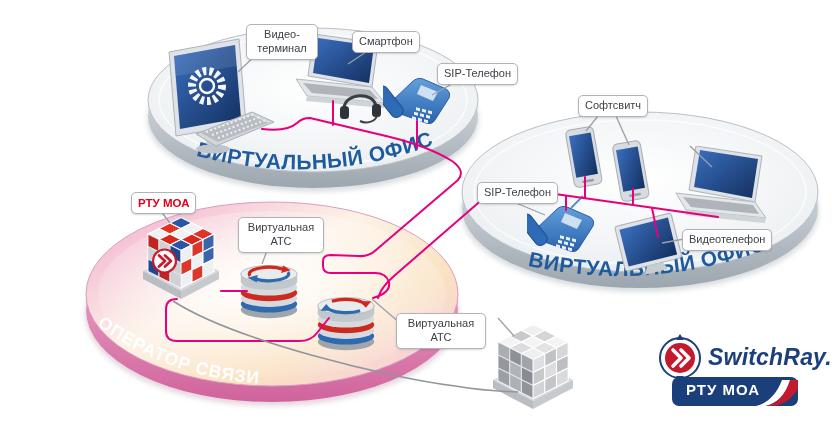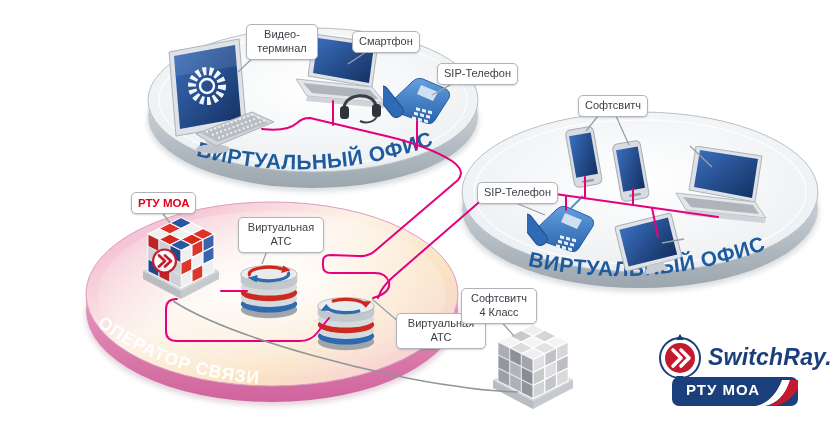--- a/index.html
+++ b/index.html
@@ -377,24 +377,24 @@
       <line x1="400" y1="323" x2="372" y2="299"></line>
       <line x1="498" y1="318" x2="514" y2="336"></line>
     </g>
   </svg>
 
   <div class="callout" style="left:246px;top:24px;width:58px">Видео-терминал</div>
   <div class="callout" style="left:352px;top:31px;white-space:nowrap">Смартфон</div>
   <div class="callout" style="left:437px;top:63px;white-space:nowrap">SIP-Телефон</div>
   <div class="callout" style="left:578px;top:95px;white-space:nowrap">Софтсвитч</div>
   <div class="callout" style="left:477px;top:182px;white-space:nowrap">SIP-Телефон</div>
+  <div class="callout" style="left:682px;top:229px;white-space:nowrap">Видеотелефон</div>
   <div class="callout red" style="left:131px;top:192px;white-space:nowrap">РТУ МОА</div>
   <div class="callout" style="left:238px;top:217px;width:72px">Виртуальная АТС</div>
   <div class="callout" style="left:396px;top:313px;width:76px">Виртуальная АТС</div>
-  <div class="callout" style="left:461px;top:288px;width:62px">Софтсвитч 4 Класс</div>
 
   <div id="logo">
     <svg width="52" height="52" style="position:absolute;left:2px;top:2px">
       <circle cx="26" cy="26" r="20" fill="none" stroke="#1b3f7a" stroke-width="2"></circle>
       <polygon points="26,2 30,8 22,8" fill="#1b3f7a"></polygon>
       <polygon points="26,50 30,44 22,44" fill="#1b3f7a"></polygon>
       <circle cx="26" cy="26" r="15" fill="#c41a2e"></circle>
       <path d="M 19,18 L 27,26 L 19,34" fill="none" stroke="#ffffff" stroke-width="3.6" stroke-linecap="round" stroke-linejoin="round"></path>
       <path d="M 27,18 L 35,26 L 27,34" fill="none" stroke="#ffffff" stroke-width="3.6" stroke-linecap="round" stroke-linejoin="round"></path>
     </svg>

